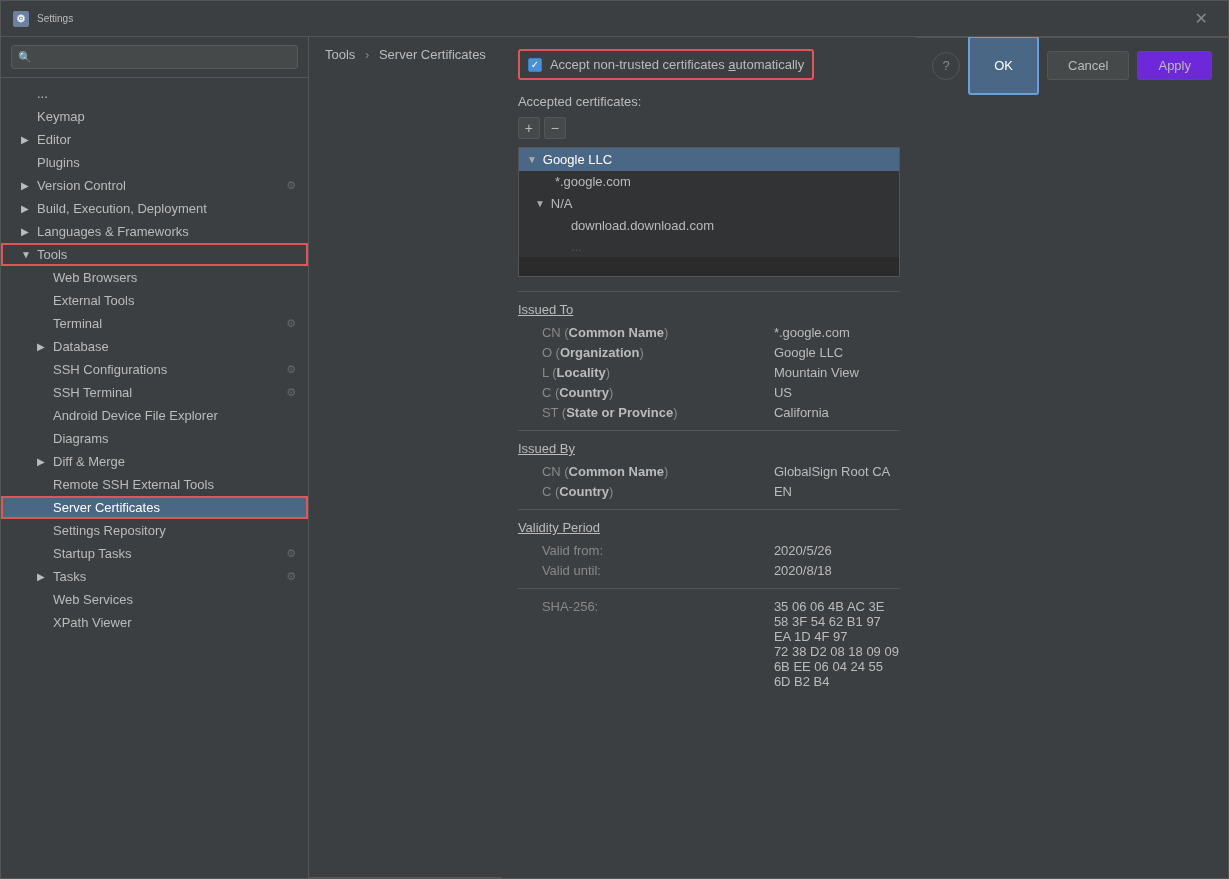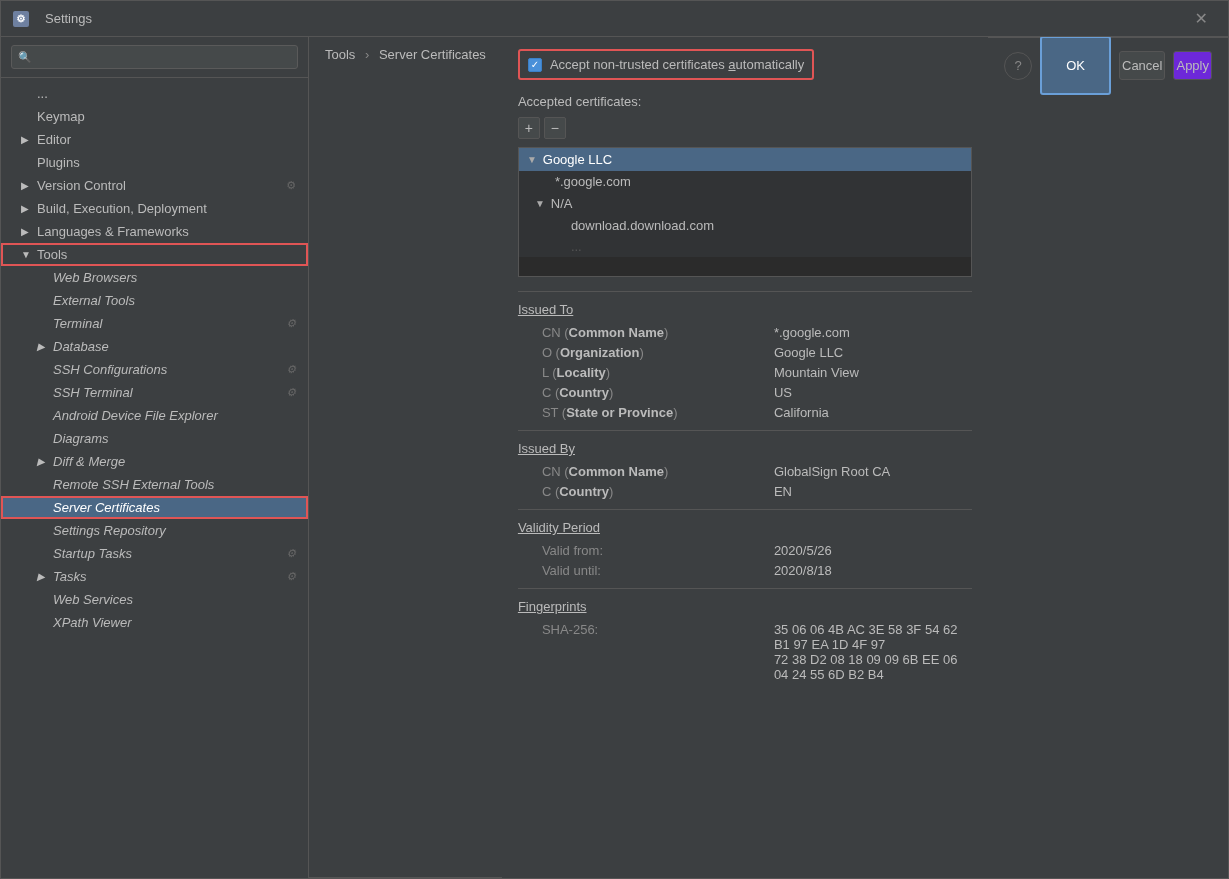--- a/index.html
+++ b/index.html
@@ -38,22 +38,21 @@
       display: flex;
       align-items: center;
       justify-content: center;
       font-size: 10px;
       color: white;
       font-weight: bold;
     }
     .titlebar-title {
       flex: 1;
       color: #bbbbbb;
-      font-size: 13px;
-      margin-left: 8px;
+      font-size: 10px;
     }
     .titlebar-close {
       cursor: pointer;
       color: #888;
       font-size: 16px;
       padding: 4px 8px;
     }
     .main-content {
       display: flex;
       flex: 1;
@@ -111,21 +110,21 @@
       user-select: none;
       white-space: nowrap;
     }
     .sidebar-item .arrow {
       margin-right: 4px;
       font-size: 10px;
       width: 12px;
       display: inline-block;
     }
     .sidebar-item-level1 { padding-left: 20px; }
-    .sidebar-item-level2 { padding-left: 36px; font-style: italic; }
+    .sidebar-item-level2 { padding-left: 36px; }
     .sidebar-item .gear-icon {
       margin-left: auto;
       color: #666;
       font-size: 11px;
     }
     .tools-item-highlighted {
       outline: 2px solid #e05555;
       outline-offset: -2px;
     }
     
@@ -299,21 +298,21 @@
       border-radius: 50%;
       color: #888;
       cursor: pointer;
       display: flex;
       align-items: center;
       justify-content: center;
       font-size: 13px;
       margin-right: auto;
     }
     .btn {
-      padding: 6px 2px;
+      padding: 6px 20px;
       border-radius: 3px;
       font-size: 13px;
       cursor: pointer;
       border: 1px solid #555;
       background: #45494a;
       color: #bbbbbb;
     }
     .btn-ok {
       background: #4a6785;
       border: 2px solid #6a9fd8;
@@ -546,21 +545,20 @@
           <div class="info-row">
             <span class="info-key">Valid from:</span>
             <span class="info-value">2020/5/26</span>
           </div>
           <div class="info-row">
             <span class="info-key">Valid until:</span>
             <span class="info-value">2020/8/18</span>
           </div>
 
           <hr class="info-separator">
-          <div class="info-group-title">Fingerprints</div>
           <div class="info-row">
             <span class="info-key">SHA-256:</span>
             <span class="info-value">
               <span>35 06 06 4B AC 3E 58 3F 54 62 B1 97 EA 1D 4F 97</span><br>
               <span>72 38 D2 08 18 09 09 6B EE 06 04 24 55 6D B2 B4</span>
             </span>
           </div>
         </div>
       </div>
 

